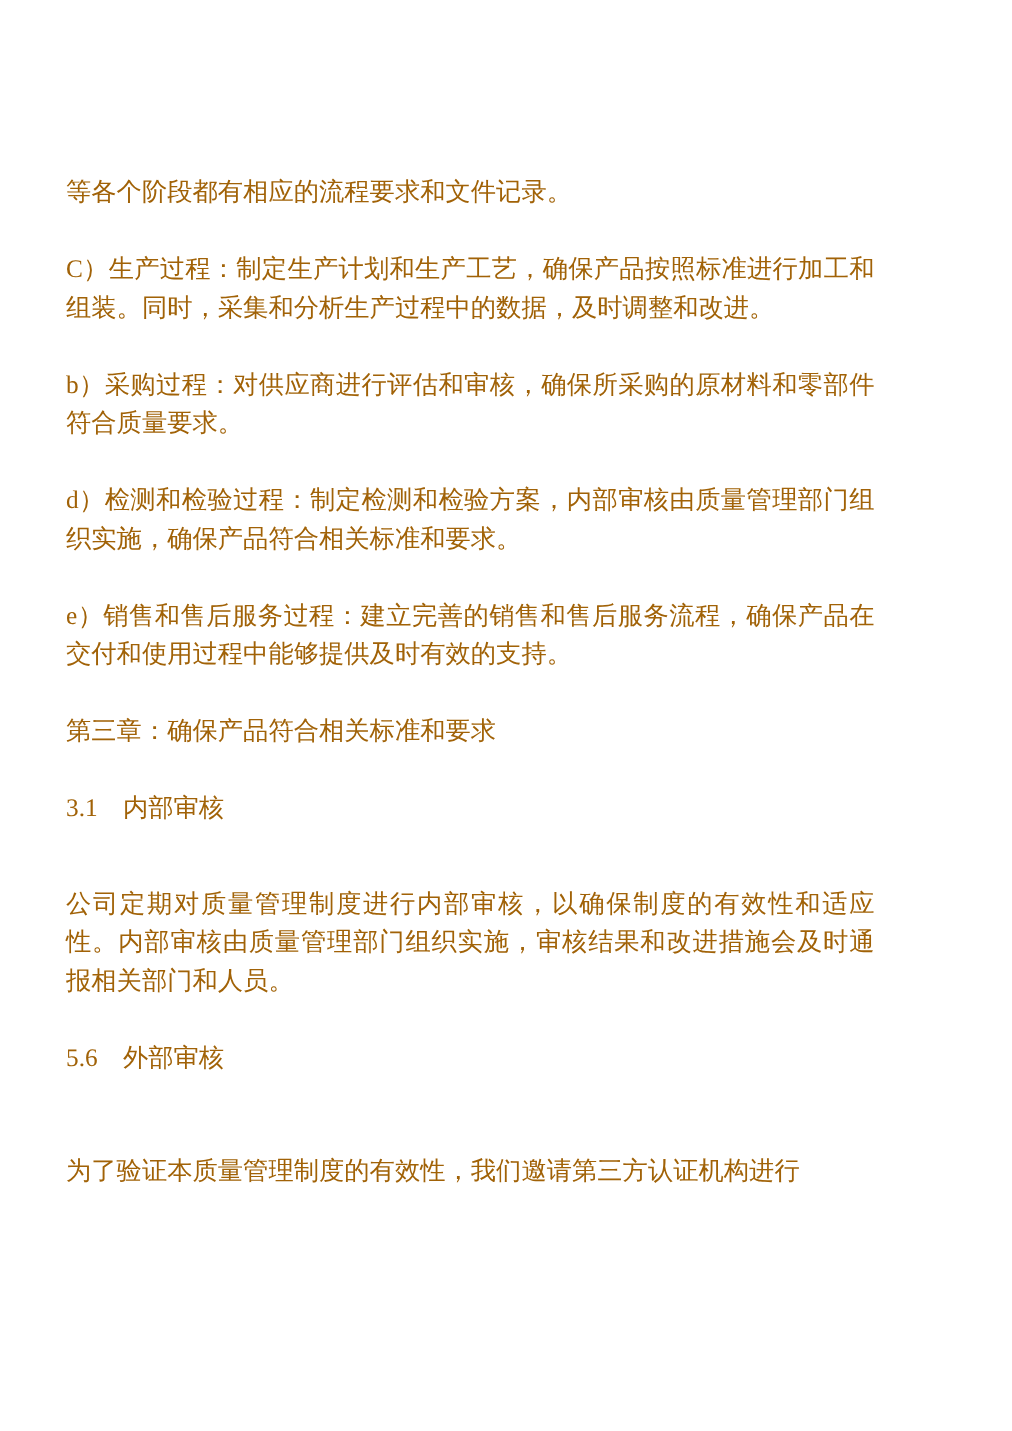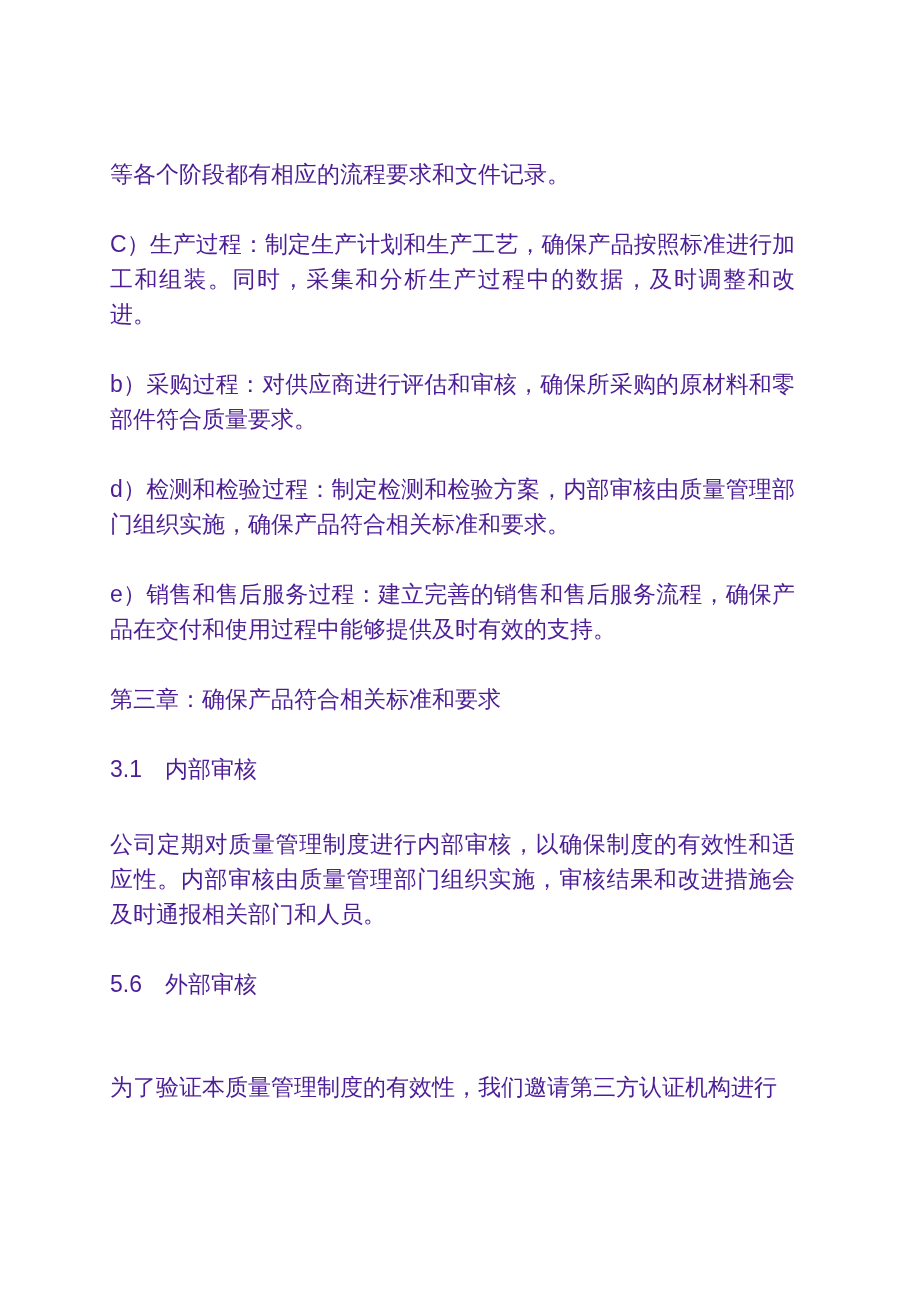--- a/index.html
+++ b/index.html
@@ -6,33 +6,33 @@
     margin: 0;
     padding: 0;
     background: #ffffff;
   }
   .page {
     position: relative;
     width: 920px;
     height: 1301px;
     background: #ffffff;
     box-sizing: border-box;
-    padding: 157px 125px 0 110px;
+    padding: 157px 125px 0 60px;
     overflow: hidden;
-    font-family: Liberation Sans, sans-serif;
+    font-family: Liberation Serif, serif;
     font-size: 23px;
     line-height: 35px;
-    color: #4c1d95;
+    color: #a16207;
   }
   .para {
     margin: 0 0 35px 0;
     text-align: justify;
     word-break: break-all;
   }
-  .para.gap-60 { margin-bottom: 40px; }
+  .para.gap-60 { margin-bottom: 52px; }
   .para.gap-68 { margin-bottom: 68px; }
 </style>
 </head>
 <body>
 
 <div class="page">
   <div class="para">等各个阶段都有相应的流程要求和文件记录。</div>
 
   <div class="para">C）生产过程：制定生产计划和生产工艺，确保产品按照标准进行加工和组装。同时，采集和分析生产过程中的数据，及时调整和改进。</div>
 

